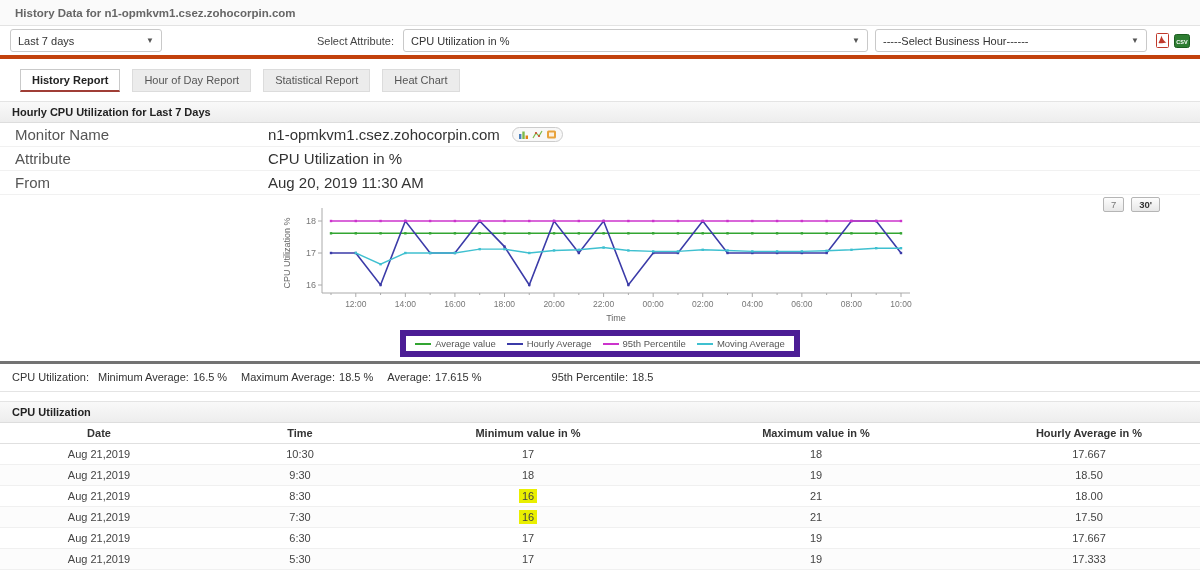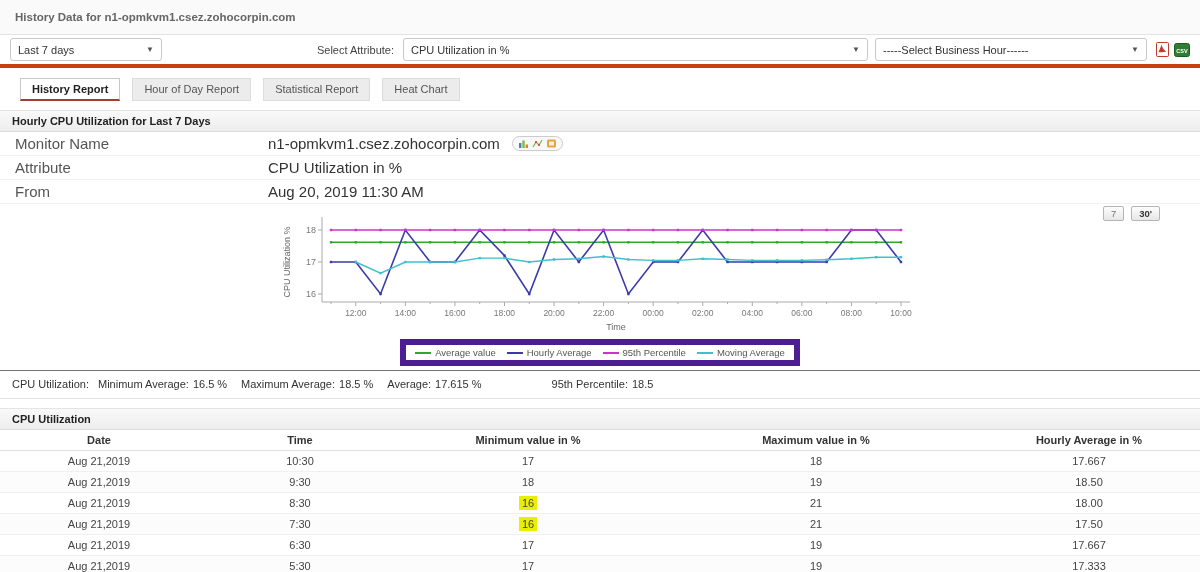--- a/index.html
+++ b/index.html
@@ -1,20 +1,20 @@
 <!DOCTYPE html>
 <html><head>
 <meta charset="utf-8">
 <style>
   * { box-sizing: border-box; margin: 0; padding: 0; }
   html,body { width:1200px; height:572px; overflow:hidden; background:#fff;
     font-family:"Liberation Sans", sans-serif; font-size:11px; color:#333; }
 
   
-  .titlebar { height:35px; background:#fafafa; border-bottom:1px solid #e3e3e3;
+  .titlebar { height:26px; background:#fafafa; border-bottom:1px solid #e3e3e3;
     display:flex; align-items:center; padding:0 15px; }
   .titlebar .title { font-weight:bold; color:#666; font-size:11.5px; }
 
   
   .toolbar { height:33px; display:flex; align-items:center; justify-content:space-between;
     padding:0 10px; border-bottom:4px solid #c2410c; }
   .fselect { border:1px solid #c9c9c9; border-radius:3px; background:#fff; height:23px;
     display:flex; align-items:center; justify-content:space-between; padding:0 7px;
     font-size:11px; color:#333; cursor:pointer; }
   .fselect .arrow { color:#555; font-size:8px; margin-left:8px; }
@@ -51,21 +51,21 @@
   .chart-btn { font-size:9.5px; border:1px solid #b5b5b5; background:linear-gradient(#fdfdfd,#e7e7e7);
     padding:1px 7px; border-radius:2px; color:#777; cursor:pointer; }
   .chart-btn.strong { color:#333; font-weight:bold; }
   .chart-wrap { width:640px; margin:0 auto; text-align:center; }
   .chart-legend { display:inline-flex; gap:11px; border:6px solid #4c1d95; padding:2px 9px;
     font-size:9.5px; color:#555; margin-top:3px; align-items:center; background:#fff; }
   .legend-item { display:inline-flex; align-items:center; }
   .legend-dash { width:16px; height:2px; display:inline-block; margin-right:4px; }
 
   
-  .summary-row { border-top:1px solid #737373; padding:7px 12px 8px; font-size:11px;
+  .summary-row { border-top:3px solid #737373; padding:7px 12px 8px; font-size:11px;
     color:#333; display:flex; align-items:center; }
   .summary-title { width:86px; }
   .summary-item { margin-right:14px; }
   .summary-item.spaced { margin-left:56px; }
   .summary-item .val { margin:0 3px 0 4px; }
 
   
   table { width:100%; border-collapse:collapse; font-size:11px; color:#444; }
   th { font-weight:bold; color:#333; padding:4px; border-bottom:1px solid #e0e0e0;
     background:#fff; }

